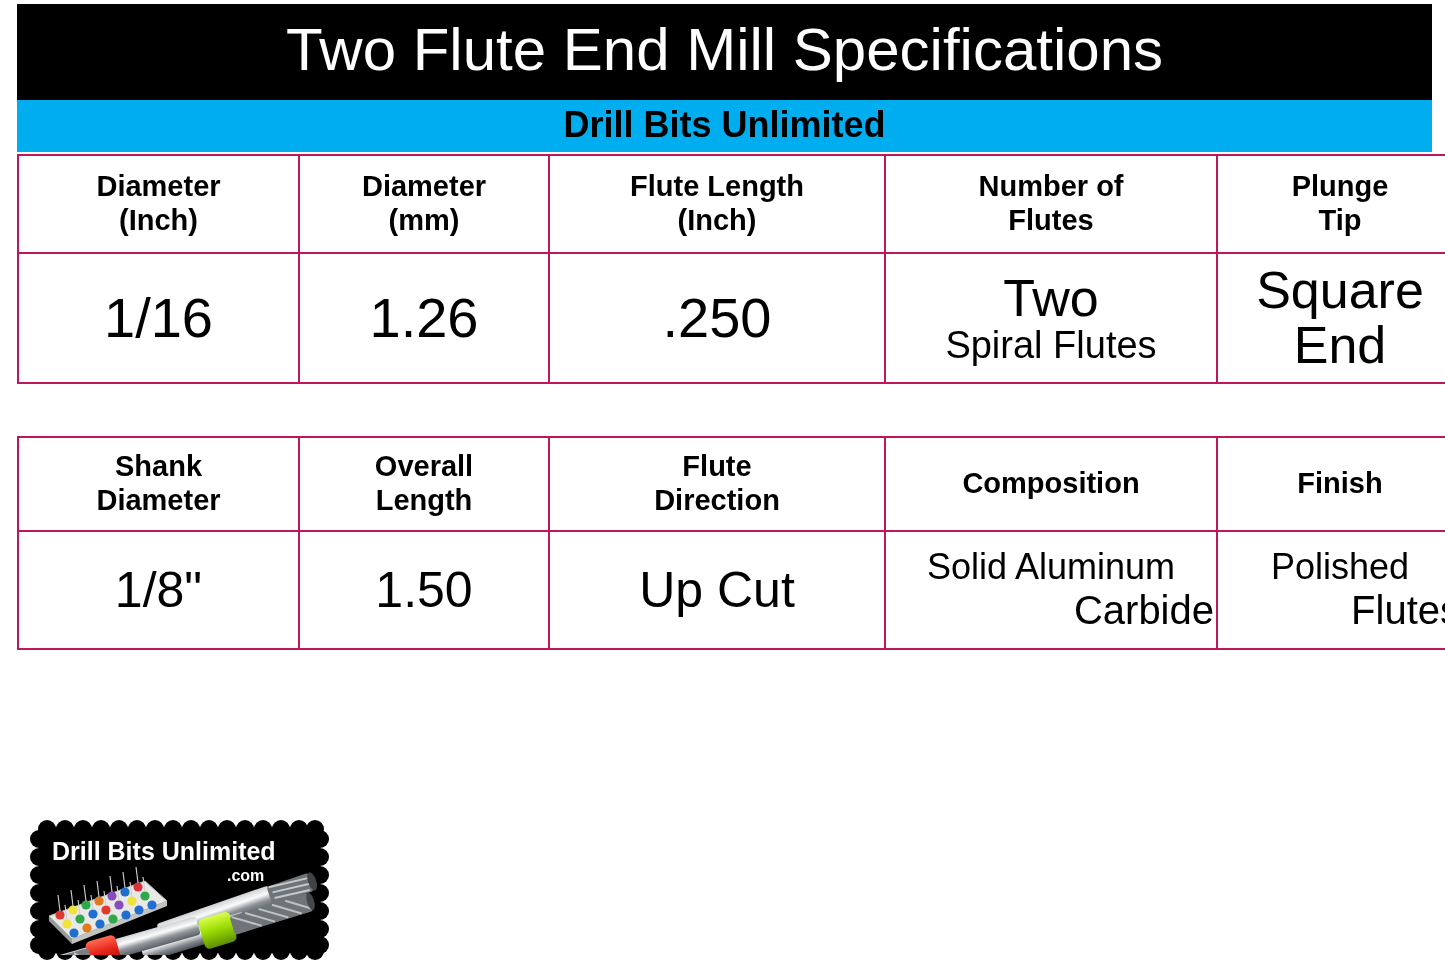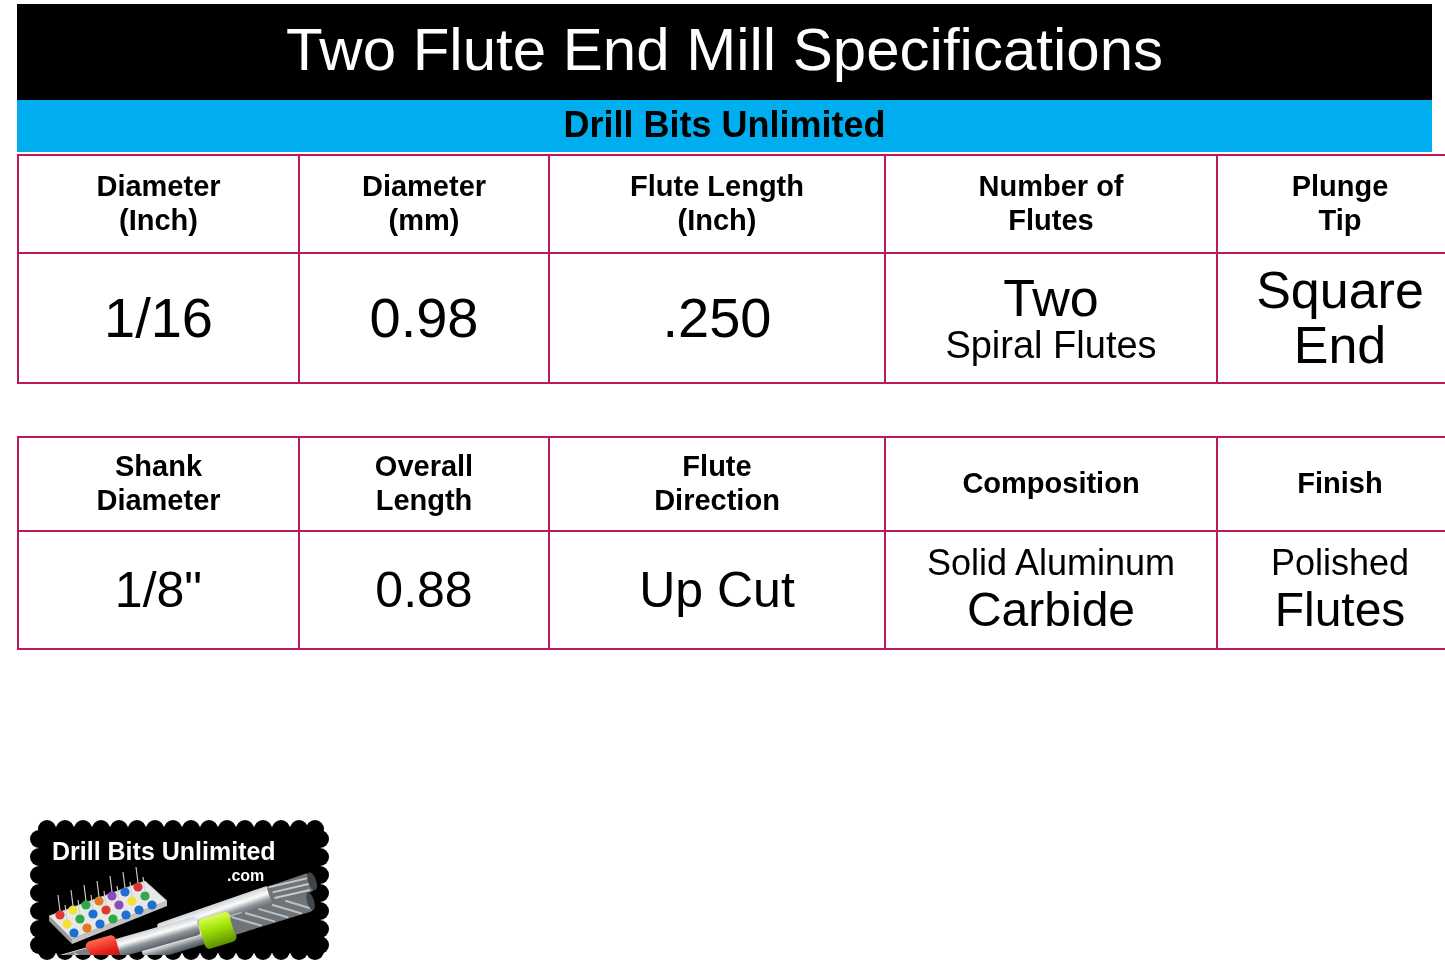--- a/index.html
+++ b/index.html
@@ -115,21 +115,21 @@
   .v-big   { font-size: 56px; }
   .v-mid   { font-size: 50px; }
 
   .v-mixed .l1 { font-size: 52px; display: block; line-height: 1.04; }
   .v-mixed .l2 { font-size: 38px; display: block; line-height: 1.06; }
 
   .v-stack .l1 { font-size: 52px; display: block; line-height: 1.05; }
   .v-stack .l2 { font-size: 52px; display: block; line-height: 1.05; }
 
   .v-two-small .l1 { font-size: 36px; display: block; line-height: 1.12; }
-  .v-two-small .l2 { font-size: 48px; display: block; line-height: 1.12; }
+  .v-two-small .l2 { font-size: 40px; display: block; line-height: 1.12; text-align: right; }
 
   .hdr .l1, .hdr .l2 { display: block; }
 
   
   .applications {
     position: absolute;
     left: 17px;
     top: 698px;
     width: 1415px;
     text-align: center;
@@ -190,21 +190,21 @@
           <span class="l1">Number of</span>
           <span class="l2">Flutes</span>
         </td>
         <td class="hdr c5">
           <span class="l1">Plunge</span>
           <span class="l2">Tip</span>
         </td>
       </tr>
       <tr>
         <td class="val c1 v-big">1/16</td>
-        <td class="val c2 v-big">0.98</td>
+        <td class="val c2 v-big">1.26</td>
         <td class="val c3 v-big">.250</td>
         <td class="val c4 v-mixed">
           <span class="l1">Two</span>
           <span class="l2">Spiral Flutes</span>
         </td>
         <td class="val c5 v-stack">
           <span class="l1">Square</span>
           <span class="l2">End</span>
         </td>
       </tr>
@@ -228,21 +228,21 @@
         </td>
         <td class="hdr c4">
           <span class="l1">Composition</span>
         </td>
         <td class="hdr c5">
           <span class="l1">Finish</span>
         </td>
       </tr>
       <tr>
         <td class="val c1 v-mid">1/8"</td>
-        <td class="val c2 v-mid">0.88</td>
+        <td class="val c2 v-mid">1.50</td>
         <td class="val c3 v-mid">Up Cut</td>
         <td class="val c4 v-two-small">
           <span class="l1">Solid Aluminum</span>
           <span class="l2">Carbide</span>
         </td>
         <td class="val c5 v-two-small">
           <span class="l1">Polished</span>
           <span class="l2">Flutes</span>
         </td>
       </tr>

